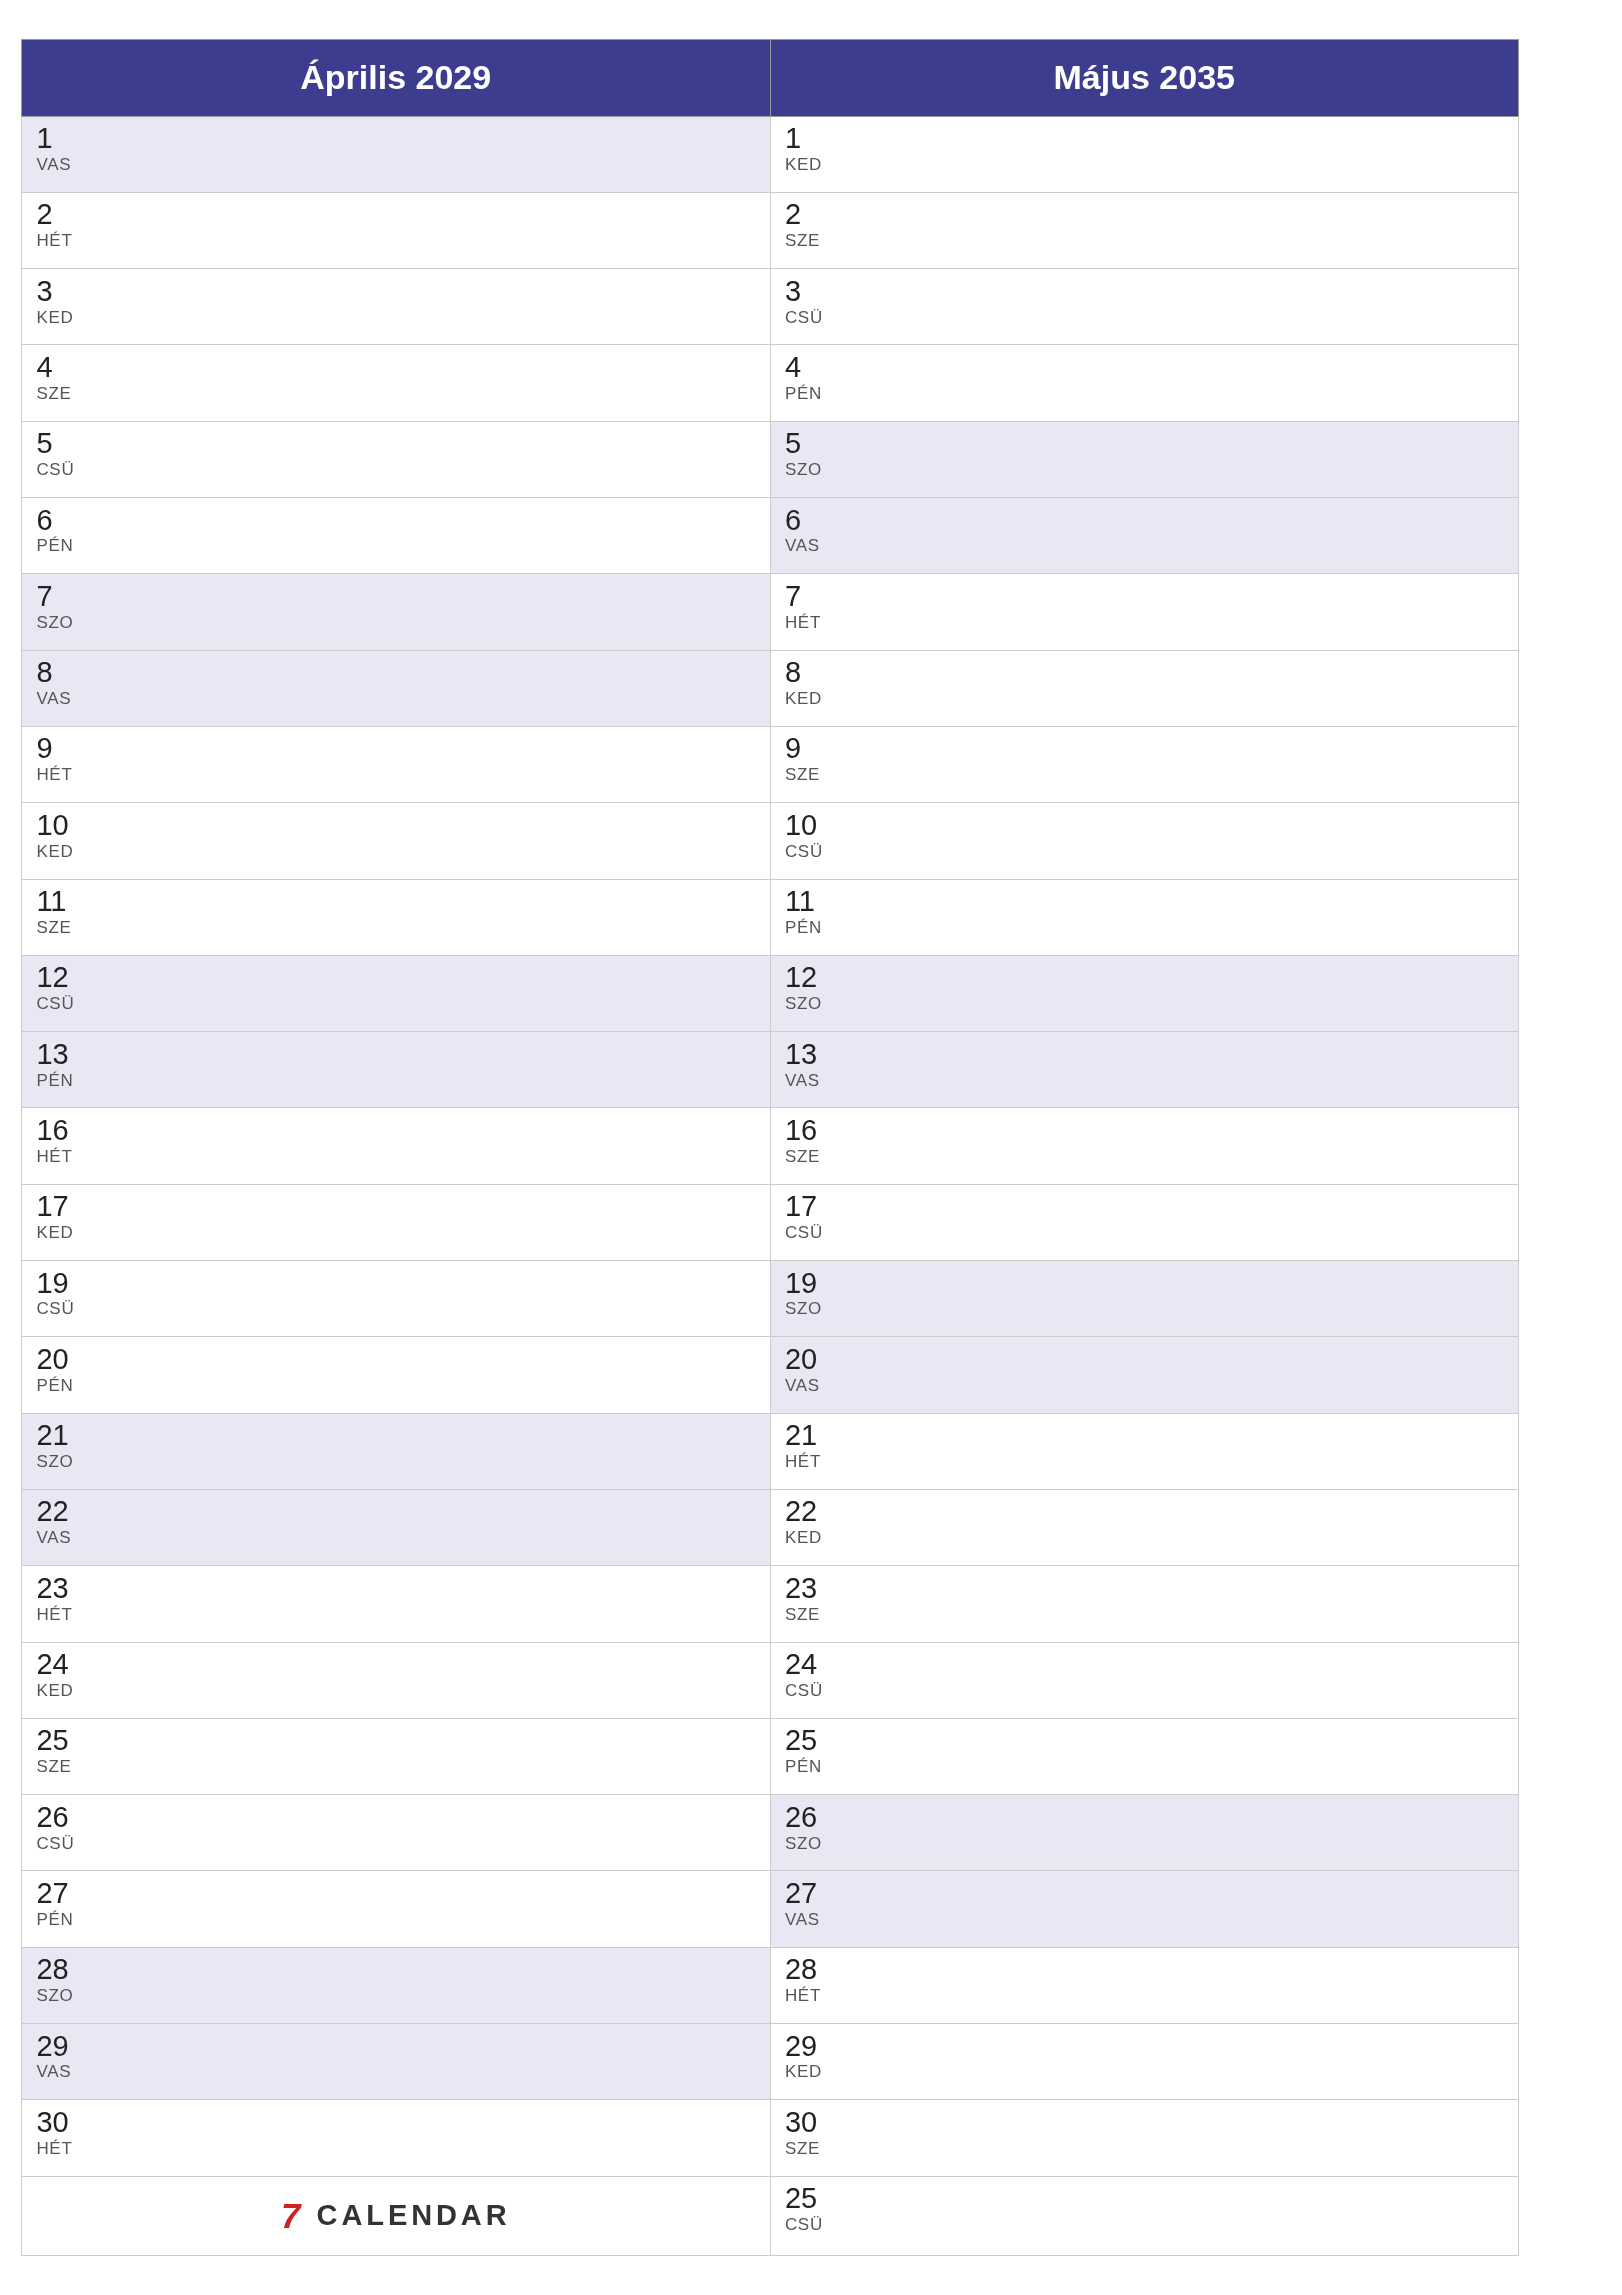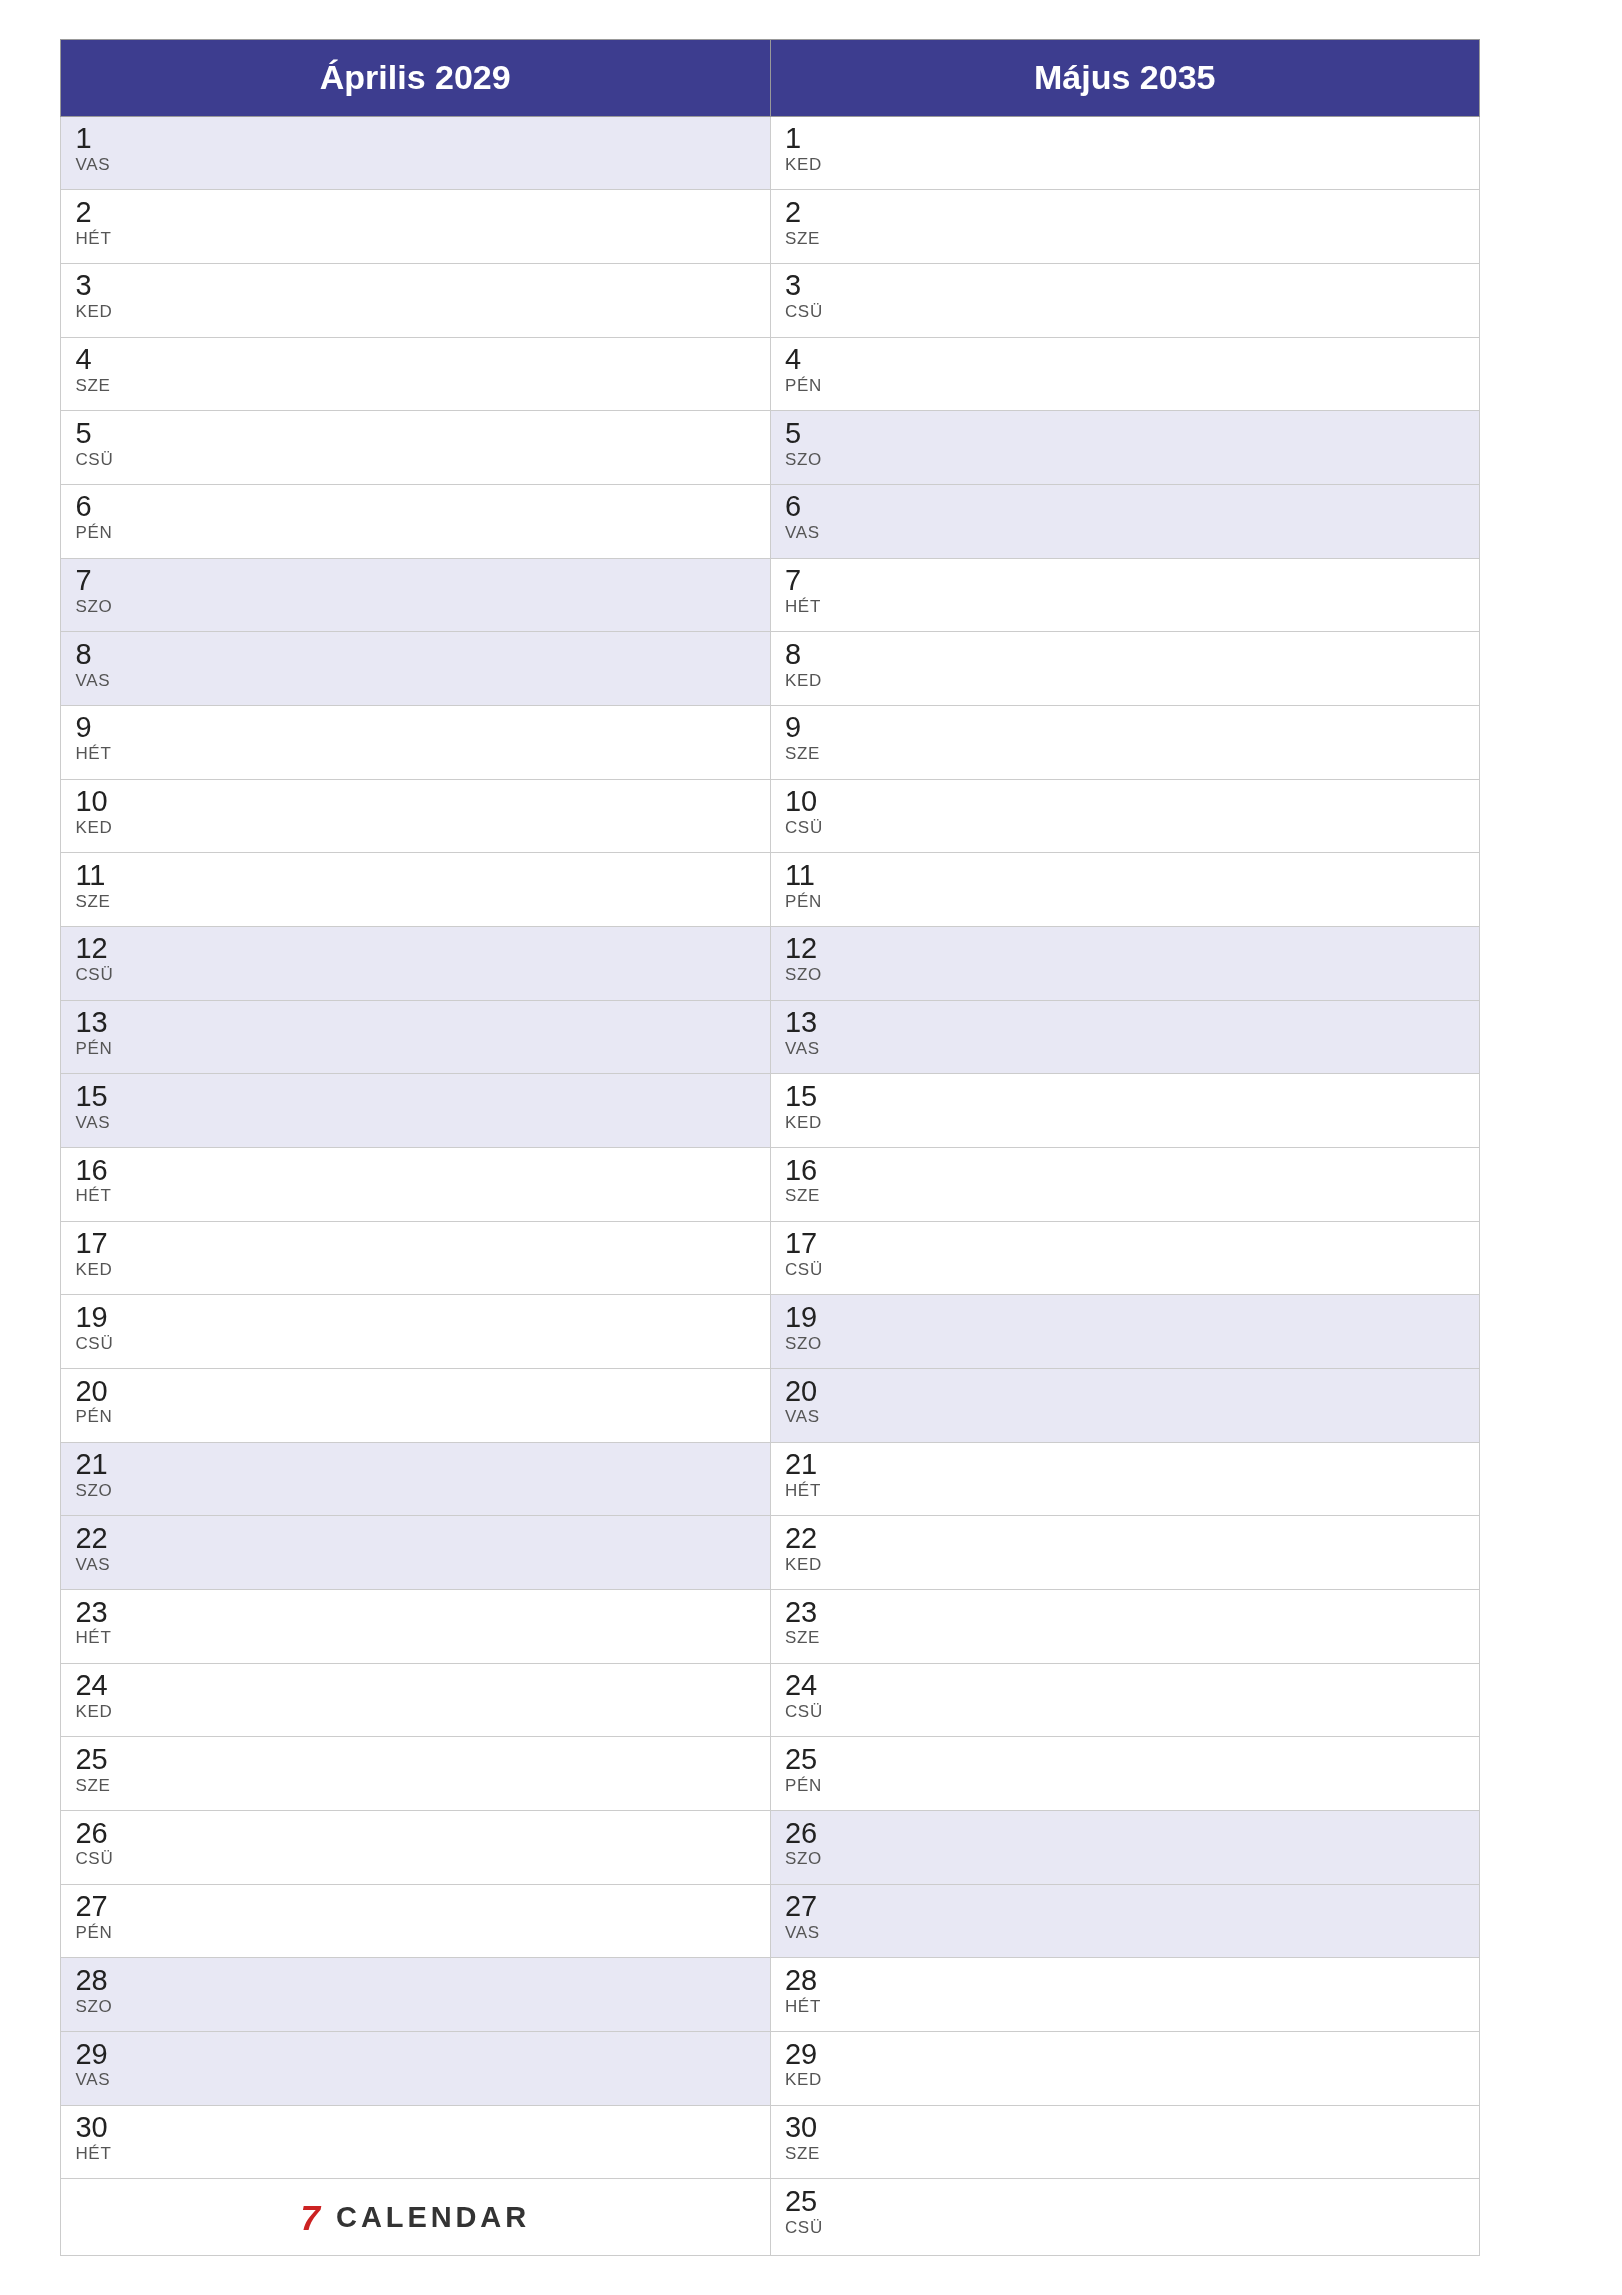--- a/index.html
+++ b/index.html
@@ -5,21 +5,21 @@
     * { margin: 0; padding: 0; box-sizing: border-box; }
     body {
       background: #fff;
       font-family: Arial, sans-serif;
       width: 1623px;
       min-height: 2295px;
     }
     .page {
       width: 1540px;
       min-height: 2295px;
-      padding: 39px 60px;
+      padding: 39px 21px;
       display: flex;
       flex-direction: column;
       align-items: flex-end;
     }
     .calendar-table {
       width: 100%;
       border-collapse: collapse;
       border: 1px solid #999;
       flex: 1;
     }
@@ -209,30 +209,20 @@
           <td style="background: rgb(232, 232, 244);">
             <div class="day-num">13</div>
             <div class="day-name">PÉN</div>
           </td>
           <td style="background: rgb(232, 232, 244);">
             <div class="day-num">13</div>
             <div class="day-name">VAS</div>
           </td>
         </tr>
         <tr class="day-row">
-          <td style="background: rgb(232, 232, 244);">
-            <div class="day-num">15</div>
-            <div class="day-name">VAS</div>
-          </td>
-          <td>
-            <div class="day-num">15</div>
-            <div class="day-name">KED</div>
-          </td>
-        </tr>
-        <tr class="day-row">
           <td>
             <div class="day-num">16</div>
             <div class="day-name">HÉT</div>
           </td>
           <td>
             <div class="day-num">16</div>
             <div class="day-name">SZE</div>
           </td>
         </tr>
         <tr class="day-row">

